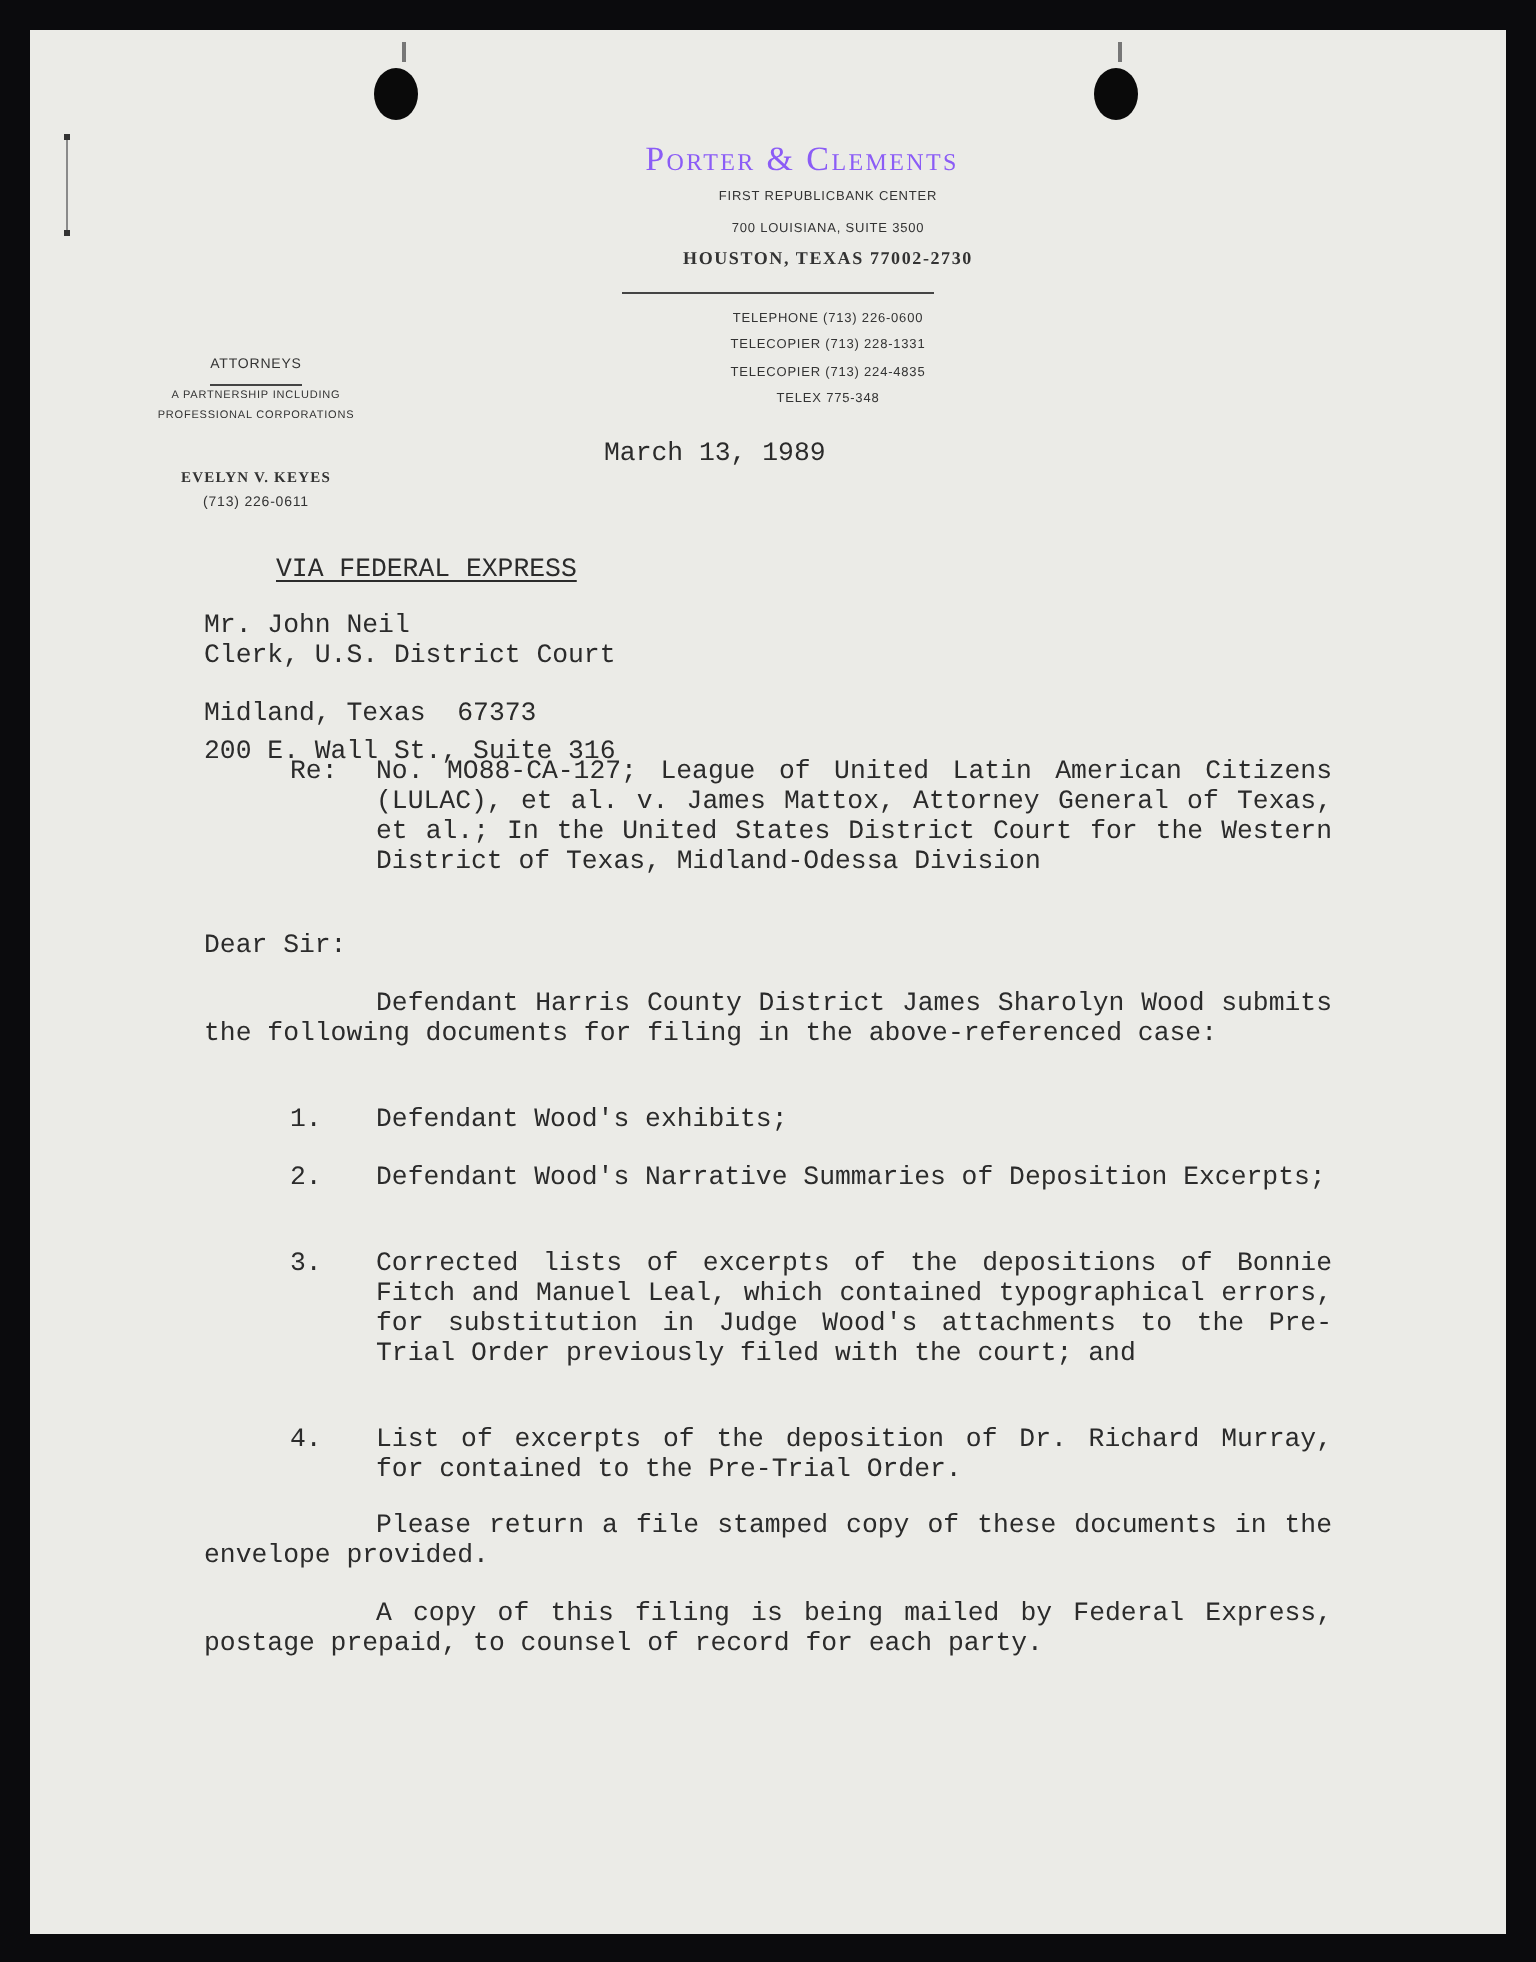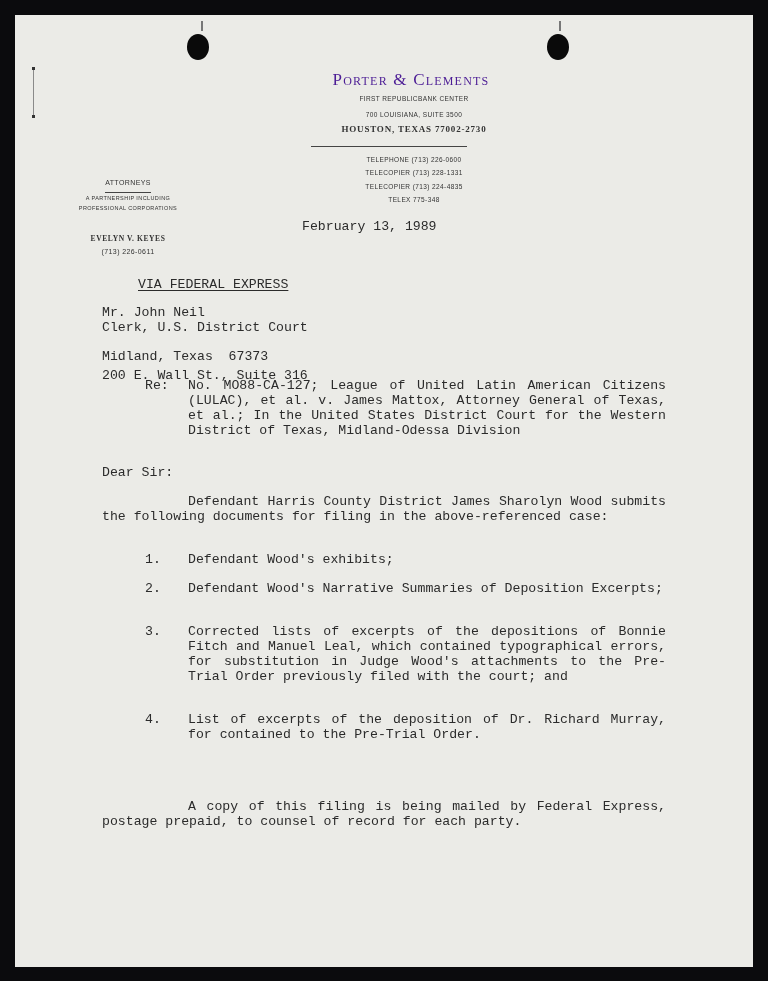--- a/index.html
+++ b/index.html
@@ -18,21 +18,21 @@
       position: absolute; width: 2px; height: 10px; background: #777;
     }
     .margin-mark {
       position: absolute; left: 18px; top: 52px; width: 1px; height: 50px; background: #8a8a8a;
     }
     .margin-dot { position: absolute; left: 17px; width: 3px; height: 3px; background: #333; }
 
     .firm-name {
       position: absolute; left: 0; width: 738px; top: 55px; text-align: center;
       font-family: "Liberation Serif", serif; font-size: 17px; letter-spacing: 1.2px;
-      font-variant: small-caps; color: #4c1d95; padding-left: 12px;
+      font-variant: small-caps; color: #8b5cf6; padding-left: 2px;
     }
     .firm-name span { display: inline-block; margin-left: 30px; }
     .lh-center { position: absolute; left: 0; width: 738px; text-align: center; padding-left: 60px; box-sizing: border-box; }
     .lh-small {
       font-family: "Liberation Sans", sans-serif; font-size: 6.5px; letter-spacing: 0.4px; color: #333;
     }
     .lh-city {
       font-family: "Liberation Serif", serif; font-size: 9px; font-weight: bold; letter-spacing: 0.8px; color: #333;
     }
     .lh-rule { position: absolute; left: 296px; top: 131px; width: 156px; height: 1px; background: #444; }
@@ -73,21 +73,21 @@
   <div class="lh-center lh-small" style="top:168px;">TELECOPIER (713) 224-4835</div>
   <div class="lh-center lh-small" style="top:181px;">TELEX 775-348</div>
 
   <div class="left-col lh-small" style="top:120px; font-size:7px;">ATTORNEYS</div>
   <div class="left-col lh-small" style="top:136px; font-size:5.5px;">A PARTNERSHIP INCLUDING</div>
   <div class="left-col lh-small" style="top:146px; font-size:5.5px;">PROFESSIONAL CORPORATIONS</div>
   <div class="left-rule"></div>
   <div class="left-col left-name" style="top:175px;">EVELYN V. KEYES</div>
   <div class="left-col lh-small" style="top:189px; font-size:7px;">(713) 226-0611</div>
 
-  <div class="mono" style="left:287px; top:204px;">February 13, 1989</div>
+  <div class="mono" style="left:287px; top:204px;">March 13, 1989</div>
 
   <div class="mono underline" style="left:87px; top:262px;">VIA FEDERAL EXPRESS</div>
 
   <div>
     <div class="mono" style="left:87px; top:290px;">Mr. John Neil</div>
     <div class="mono" style="left:87px; top:305px;">Clerk, U.S. District Court</div>
     <div class="mono" style="left:87px; top:320px;margin-top:33px;">200 E. Wall St., Suite 316</div>
     <div class="mono" style="left:87px; top:334px;">Midland, Texas  67373</div>
   </div>
 
@@ -107,16 +107,19 @@
     <div class="mono" style="left:130px; top:566px;">2.</div>
     <div class="mono justify" style="left:173px; top:566px; width:478px;">Defendant Wood's Narrative Summaries of Deposition Excerpts;</div>
 
     <div class="mono" style="left:130px; top:609px;">3.</div>
     <div class="mono justify" style="left:173px; top:609px; width:478px;">Corrected lists of excerpts of the depositions of Bonnie Fitch and Manuel Leal, which contained typographical errors, for substitution in Judge Wood's attachments to the Pre-Trial Order previously filed with the court; and</div>
 
     <div class="mono" style="left:130px; top:697px;">4.</div>
     <div class="mono justify" style="left:173px; top:697px; width:478px;">List of excerpts of the deposition of Dr. Richard Murray, for contained to the Pre-Trial Order.</div>
   </div>
 
+  <div class="mono justify" style="left:87px; top:740px; width:564px; text-indent:86px;">
+    <span>Please return a file stamped copy of these documents in the envelope provided.</span>
+  </div>
   <div class="mono justify" style="left:87px; top:784px; width:564px; text-indent:86px;">
     <span>A copy of this filing is being mailed by Federal Express, postage prepaid, to counsel of record for each party.</span>
   </div>
 </div>
 
 </body></html>

